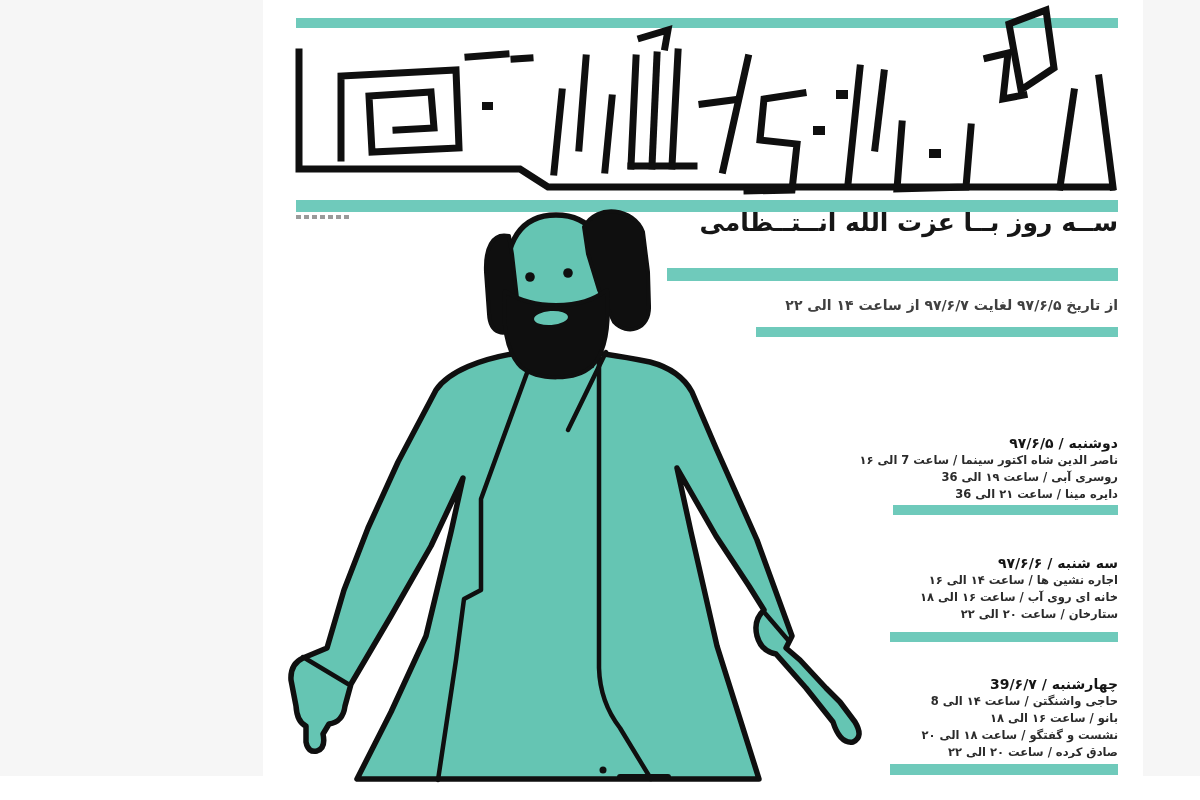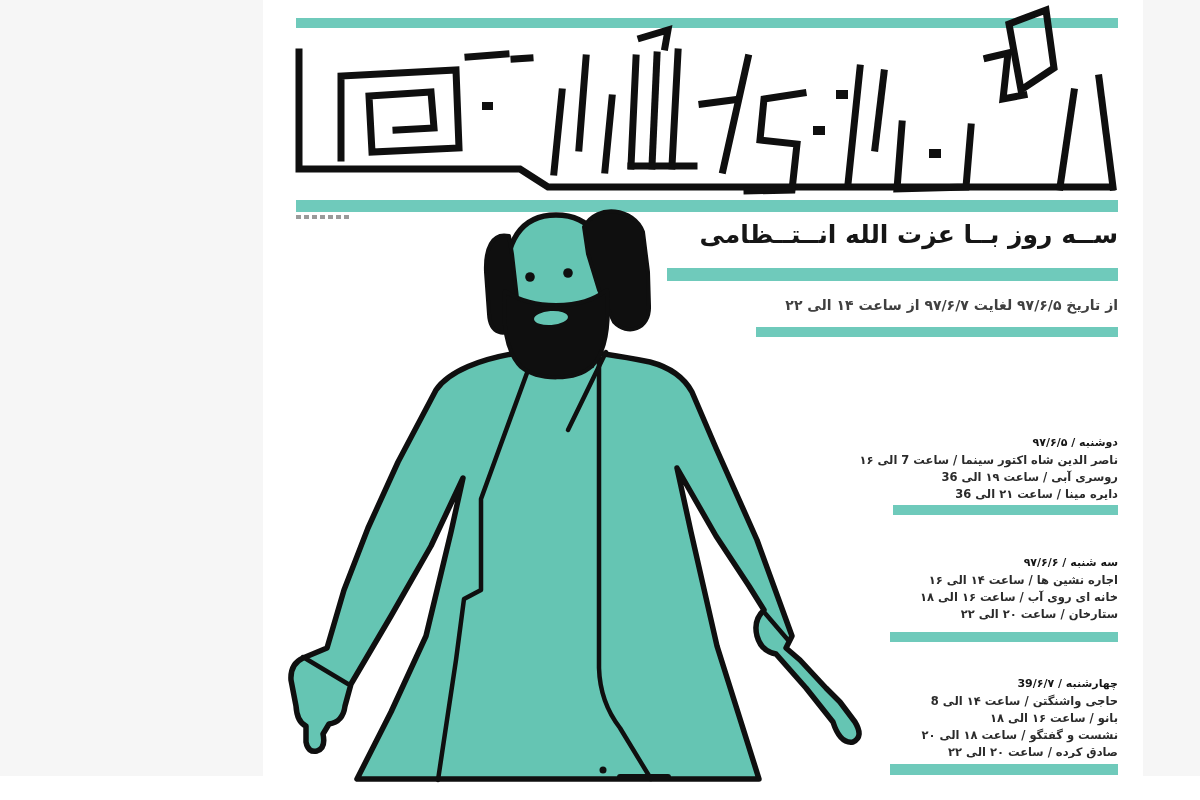--- a/index.html
+++ b/index.html
@@ -18,28 +18,28 @@
   #bar-under-date {left:756px;top:327px;width:362px;height:10px;}
   #bar-day1{left:893px;top:505px;width:225px;height:10px;}
   #bar-day2{left:890px;top:632px;width:228px;height:10px;}
   #bar-day3{left:890px;top:764px;width:228px;height:11px;}
   #micro-credit{
     position:absolute;left:296px;top:215px;width:54px;height:4px;
     background:repeating-linear-gradient(90deg,#9a9a9a 0 5px,transparent 5px 8px);
   }
   .rtl-text{direction:rtl;text-align:right;position:absolute;right:82px;color:#1c1c1c;}
   #poster-title{
-    top:220px;width:520px;font-size:25px;font-weight:bold;letter-spacing:0;
+    top:208px;width:520px;font-size:25px;font-weight:bold;letter-spacing:0;
     color:#161616;white-space:nowrap;
   }
   #date-line{
     top:297px;width:480px;font-size:14px;font-weight:bold;color:#404040;white-space:nowrap;
   }
   .day-block{width:420px;}
-  .day-heading{font-size:11px;font-weight:bold;color:#151515;line-height:18px;white-space:nowrap;}
+  .day-heading{font-size:14px;font-weight:bold;color:#151515;line-height:18px;white-space:nowrap;}
   .day-item{font-size:11.5px;font-weight:bold;color:#2b2b2b;line-height:17px;white-space:nowrap;}
   #day-block-1{top:434px;}
   #day-block-2{top:554px;}
   #day-block-3{top:675px;}
   #art-overlay{position:absolute;left:0;top:0;pointer-events:none;}
 </style>
 </head>
 <body>
 
 <div id="left-panel" class="side-panel"></div>

